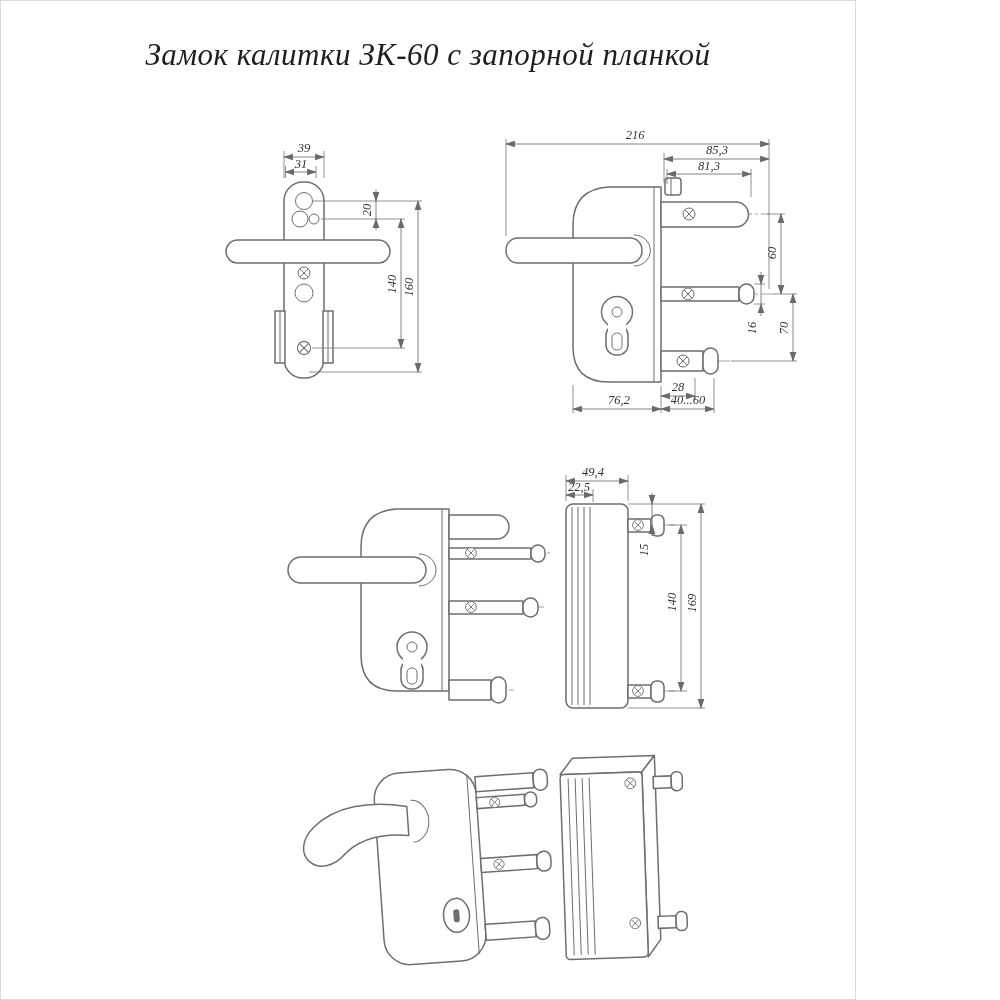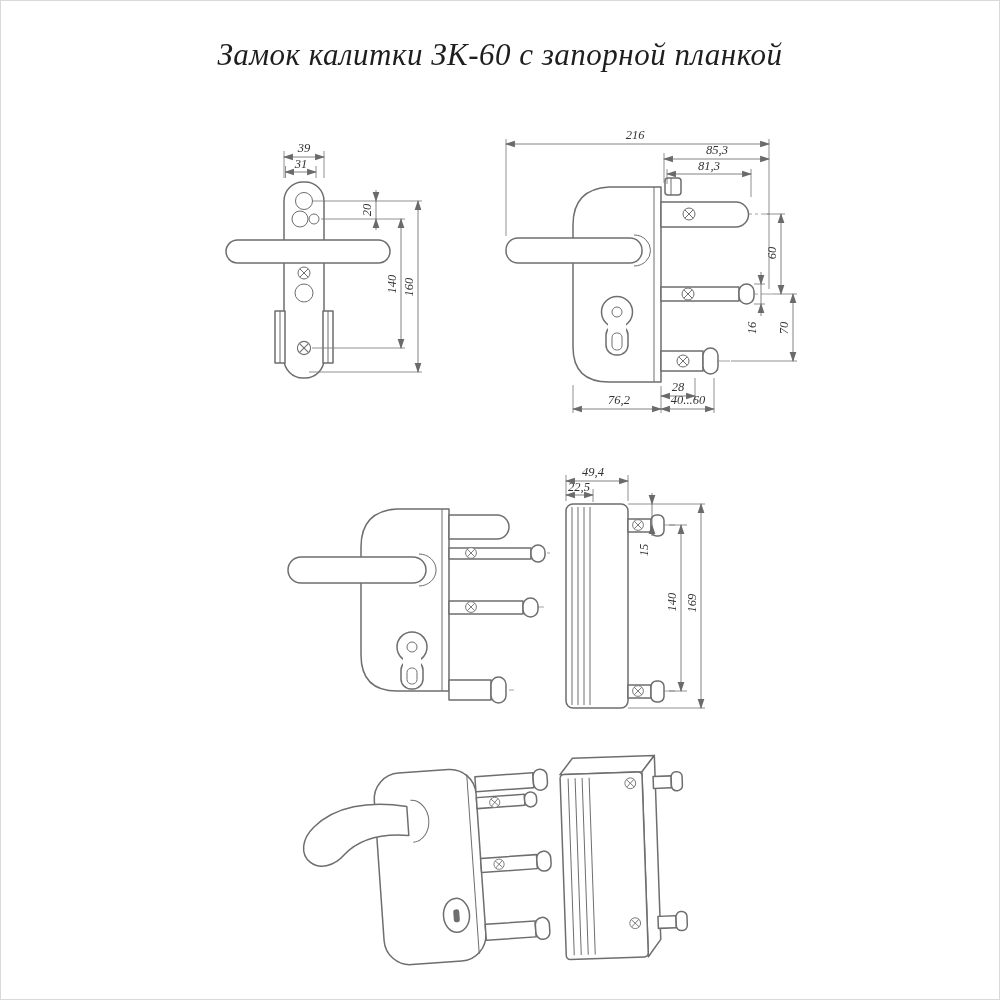--- a/index.html
+++ b/index.html
@@ -1,16 +1,16 @@
 <!DOCTYPE html>
 <html><head>
 <meta charset="utf-8">
 <style>
   html,body{margin:0;padding:0;background:#ffffff;}
-  .page{position:relative;width:1000px;height:1000px;background:#fff;box-sizing:border-box;
+  .page{position:relative;width:856px;height:1000px;background:#fff;box-sizing:border-box;
         border:1px solid #d9d9d9;overflow:hidden;font-family:"Liberation Serif",serif;}
   .title{position:absolute;top:36px;left:0;width:100%;text-align:center;
          font-family:"Liberation Serif",serif;font-style:italic;font-weight:400;
          font-size:31px;letter-spacing:.5px;color:#1e1e1e;}
   svg.drawing{position:absolute;left:0;top:0;}
   .outline{fill:#fff;stroke:#6e6e6e;stroke-width:1.5;stroke-linejoin:round;}
   .thin{fill:none;stroke:#6e6e6e;stroke-width:1;}
   .screwc{fill:#fff;stroke:#6e6e6e;stroke-width:1;}
   .seam{fill:#fff;stroke:none;}
   .dim{fill:none;stroke:#757575;stroke-width:.9;}

